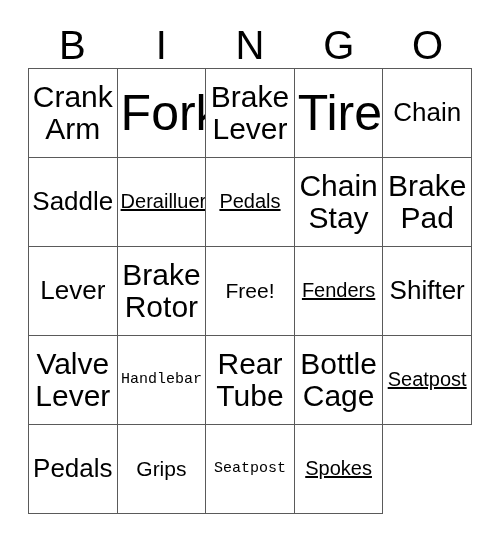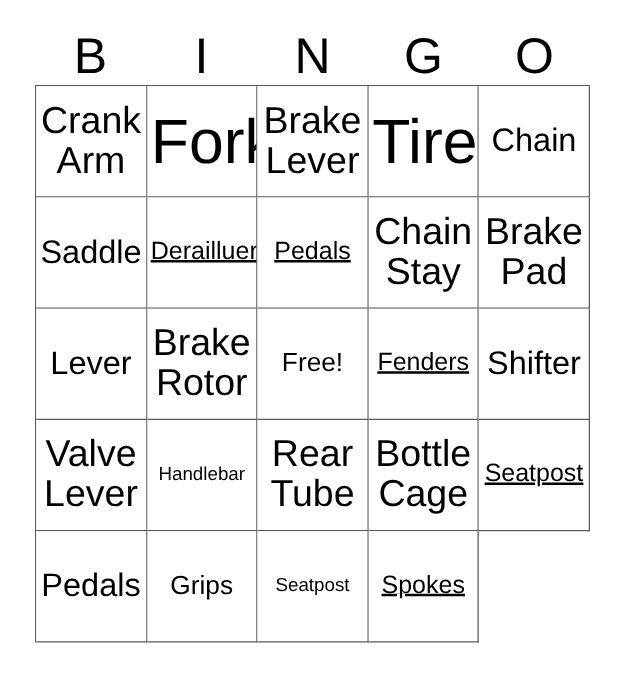--- a/index.html
+++ b/index.html
@@ -82,21 +82,21 @@
     word-break: normal;
     white-space: pre-line;
   }
 
   
   .sz-xl  { font-size: 50px; }
   .sz-lg  { font-size: 21px; }
   .sz-md  { font-size: 30px; }
   .sz-sm  { font-size: 26px; }
   .sz-xs  { font-size: 20px; text-decoration: underline; }
-  .sz-xxs { font-size: 15px; }
+  .sz-xxs { font-size: 15px; font-family: Liberation Mono, monospace; }
 </style>
 </head>
 <body>
 
 <div id="card">
 
   <div id="header-row">
     <div class="header-letter">B</div>
     <div class="header-letter">I</div>
     <div class="header-letter">N</div>

